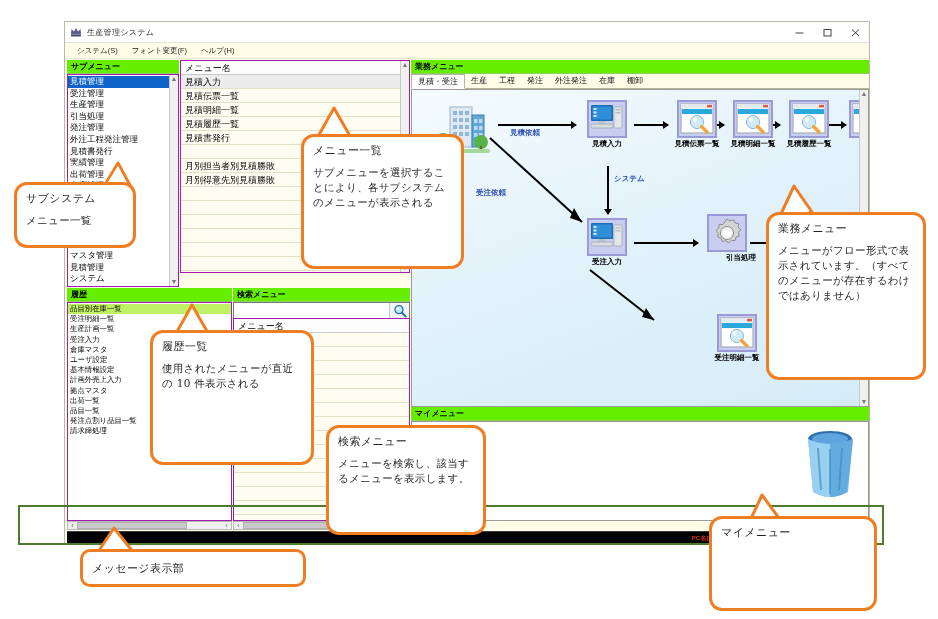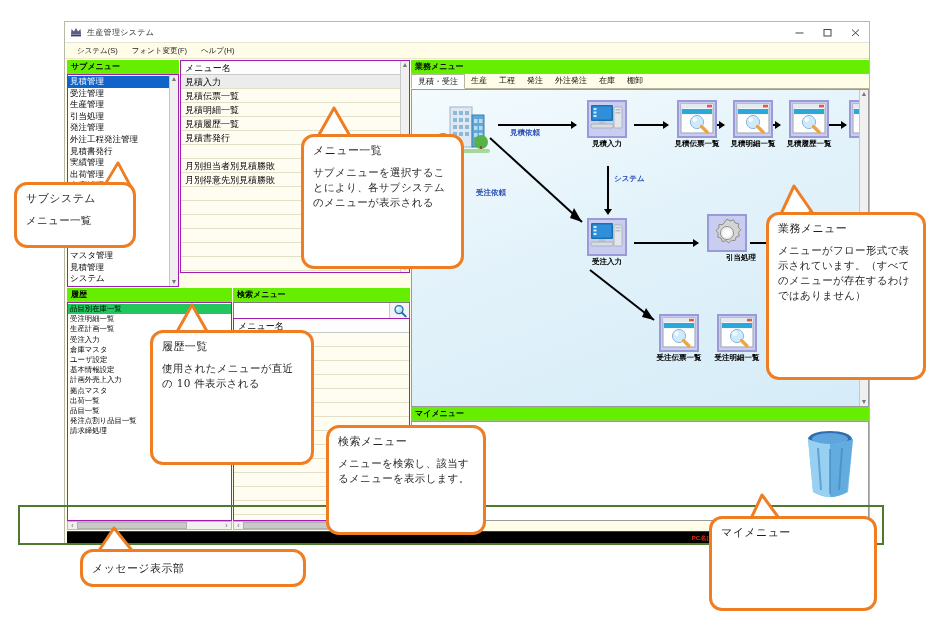--- a/index.html
+++ b/index.html
@@ -36,21 +36,21 @@
     padding:1px 0 12px 4px;height:12px;box-sizing:border-box;line-height:11px;
     border-bottom:1px solid #8fce5e;
   }
   .listbox{
     background:#ffffff;border:1px solid #a21caf;box-sizing:border-box;
     overflow:hidden;position:relative;
   }
   .listrow{font-size:8.5px;color:#000;padding:0 2px;line-height:11.6px;white-space:nowrap;}
   .listrow.sel{background:#1063c8;color:#fff;}
   .listrow.small{font-size:7.4px;line-height:10.2px;}
-  .listrow.alt{background:#22c55e;}
+  .listrow.alt{background:#bef264;}
   
   .vscroll{
     position:absolute;right:0;top:0;width:9px;height:100%;
     background:#f0f0f0;border-left:1px solid #c8c8c8;box-sizing:border-box;
     display:flex;flex-direction:column;justify-content:space-between;align-items:center;
   }
   .vscroll i{font-style:normal;font-size:7px;color:#777;line-height:8px;}
   
   #subemenu-panel{left:2px;top:38px;width:112px;height:226px;}
   #submenu-list{height:213px;}
@@ -468,35 +468,20 @@
             <rect x="1" y="1" width="32" height="4" fill="#e4e9ee"></rect>
             <rect x="27" y="1.8" width="5" height="2.6" fill="#e05a4a"></rect>
             <rect x="2" y="6" width="30" height="5" fill="#29a8dc"></rect>
             <rect x="2" y="12" width="30" height="17" fill="#ffffff"></rect>
             <circle cx="17" cy="19" r="6.6" fill="#cfeafc" stroke="#8fb8d6" stroke-width="1"></circle>
             <line x1="21.5" y1="23.5" x2="27" y2="29" stroke="#f2a33c" stroke-width="3.4" stroke-linecap="round"></line>
           </svg>
         </div>
       </div>
 
-      <div class="node" style="left:238px;top:224px;">
-        <div class="ibox">
-          <svg width="34" height="32" viewBox="0 0 34 32">
-            <rect x="1" y="1" width="32" height="29" fill="#f4f6f8" stroke="#9fa8b3" stroke-width="1"></rect>
-            <rect x="1" y="1" width="32" height="4" fill="#e4e9ee"></rect>
-            <rect x="27" y="1.8" width="5" height="2.6" fill="#e05a4a"></rect>
-            <rect x="2" y="6" width="30" height="5" fill="#29a8dc"></rect>
-            <rect x="2" y="12" width="30" height="17" fill="#ffffff"></rect>
-            <circle cx="17" cy="19" r="6.6" fill="#cfeafc" stroke="#8fb8d6" stroke-width="1"></circle>
-            <circle cx="14.8" cy="16.6" r="2.3" fill="#ffffff" opacity=".8"></circle>
-            <line x1="21.5" y1="23.5" x2="27" y2="29" stroke="#f2a33c" stroke-width="3.4" stroke-linecap="round"></line>
-          </svg>
-        </div>
-        <div class="lbl">受注伝票一覧</div>
-      </div>
 
       <div class="node" style="left:296px;top:224px;">
         <div class="ibox">
           <svg width="34" height="32" viewBox="0 0 34 32">
             <rect x="1" y="1" width="32" height="29" fill="#f4f6f8" stroke="#9fa8b3" stroke-width="1"></rect>
             <rect x="1" y="1" width="32" height="4" fill="#e4e9ee"></rect>
             <rect x="27" y="1.8" width="5" height="2.6" fill="#e05a4a"></rect>
             <rect x="2" y="6" width="30" height="5" fill="#29a8dc"></rect>
             <rect x="2" y="12" width="30" height="17" fill="#ffffff"></rect>
             <circle cx="17" cy="19" r="6.6" fill="#cfeafc" stroke="#8fb8d6" stroke-width="1"></circle>
@@ -600,21 +585,21 @@
   <div class="ct">検索メニュー</div>
   <div class="cb">メニューを検索し、該当するメニューを表示します。</div>
 </div>
 
 <div class="tail" style="left:88px;top:528px;z-index:9;">
   <svg width="58" height="32">
     <polygon points="6,30 50,30 26,0" fill="#ffffff" stroke="#ef7d22" stroke-width="3" stroke-linejoin="round"></polygon>
     <polygon points="10,29 46,29 26,5" fill="#ffffff"></polygon>
   </svg>
 </div>
-<div class="callout single" style="left:80px;top:549px;width:226px;height:38px;z-index:10;padding-top:10px;">
+<div class="callout single" style="left:80px;top:549px;width:226px;height:38px;z-index:10;padding-top:10px;border-radius:10px;">
   <div class="ct">メッセージ表示部</div>
 </div>
 
 <div class="tail" style="left:744px;top:495px;z-index:9;">
   <svg width="48" height="32">
     <polygon points="4,30 40,30 18,0" fill="#ffffff" stroke="#ef7d22" stroke-width="3" stroke-linejoin="round"></polygon>
     <polygon points="8,29 36,29 19,5" fill="#ffffff"></polygon>
   </svg>
 </div>
 <div class="callout" style="left:709px;top:516px;width:168px;height:95px;z-index:10;">

